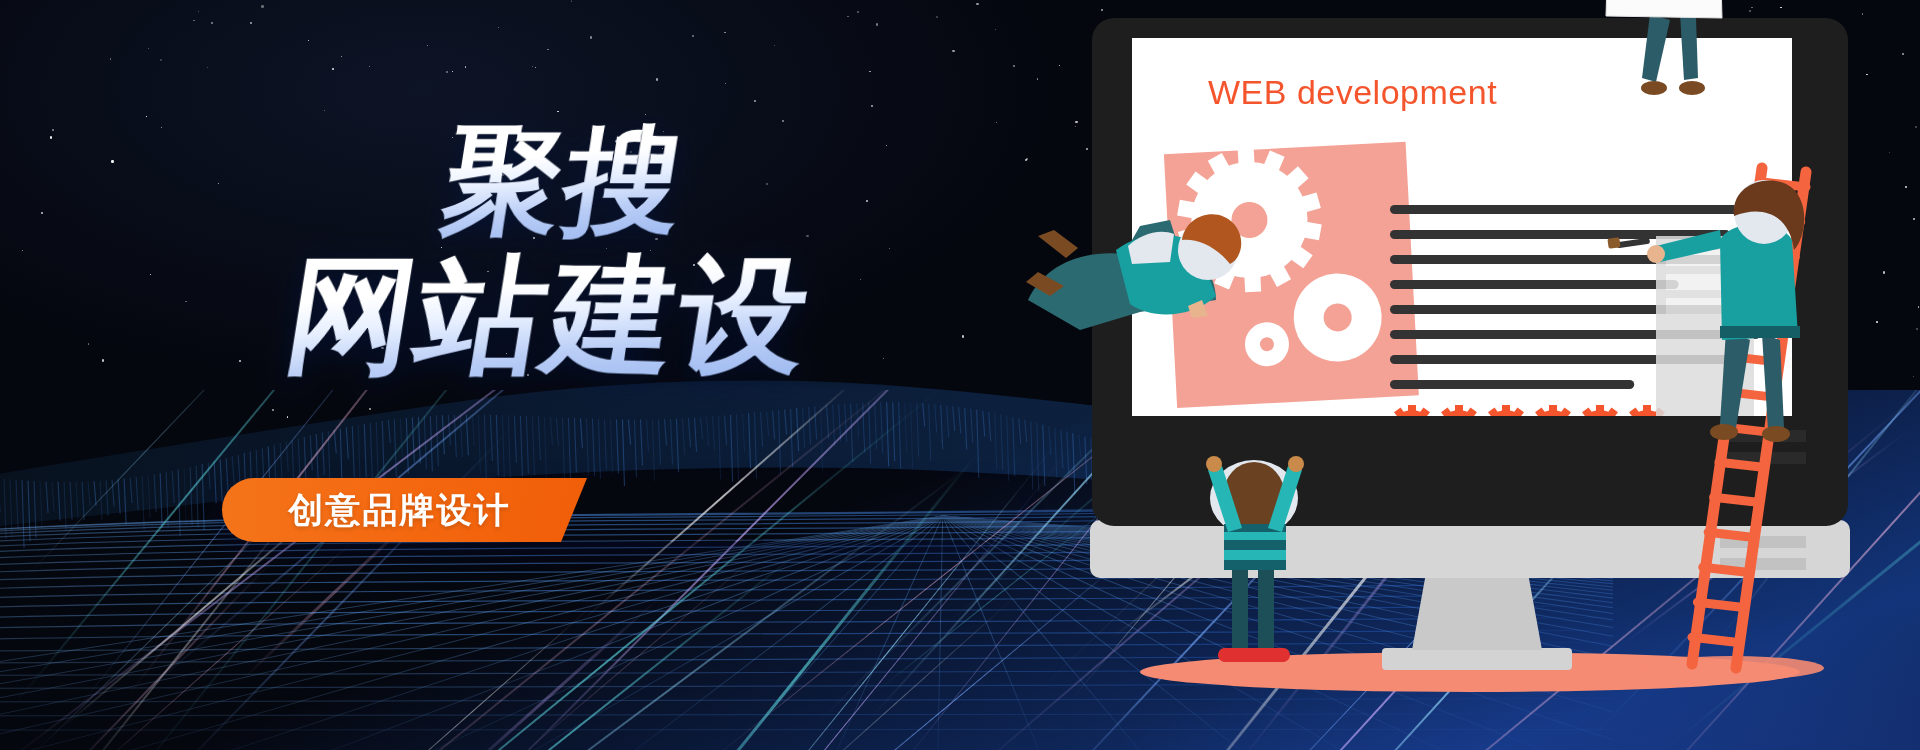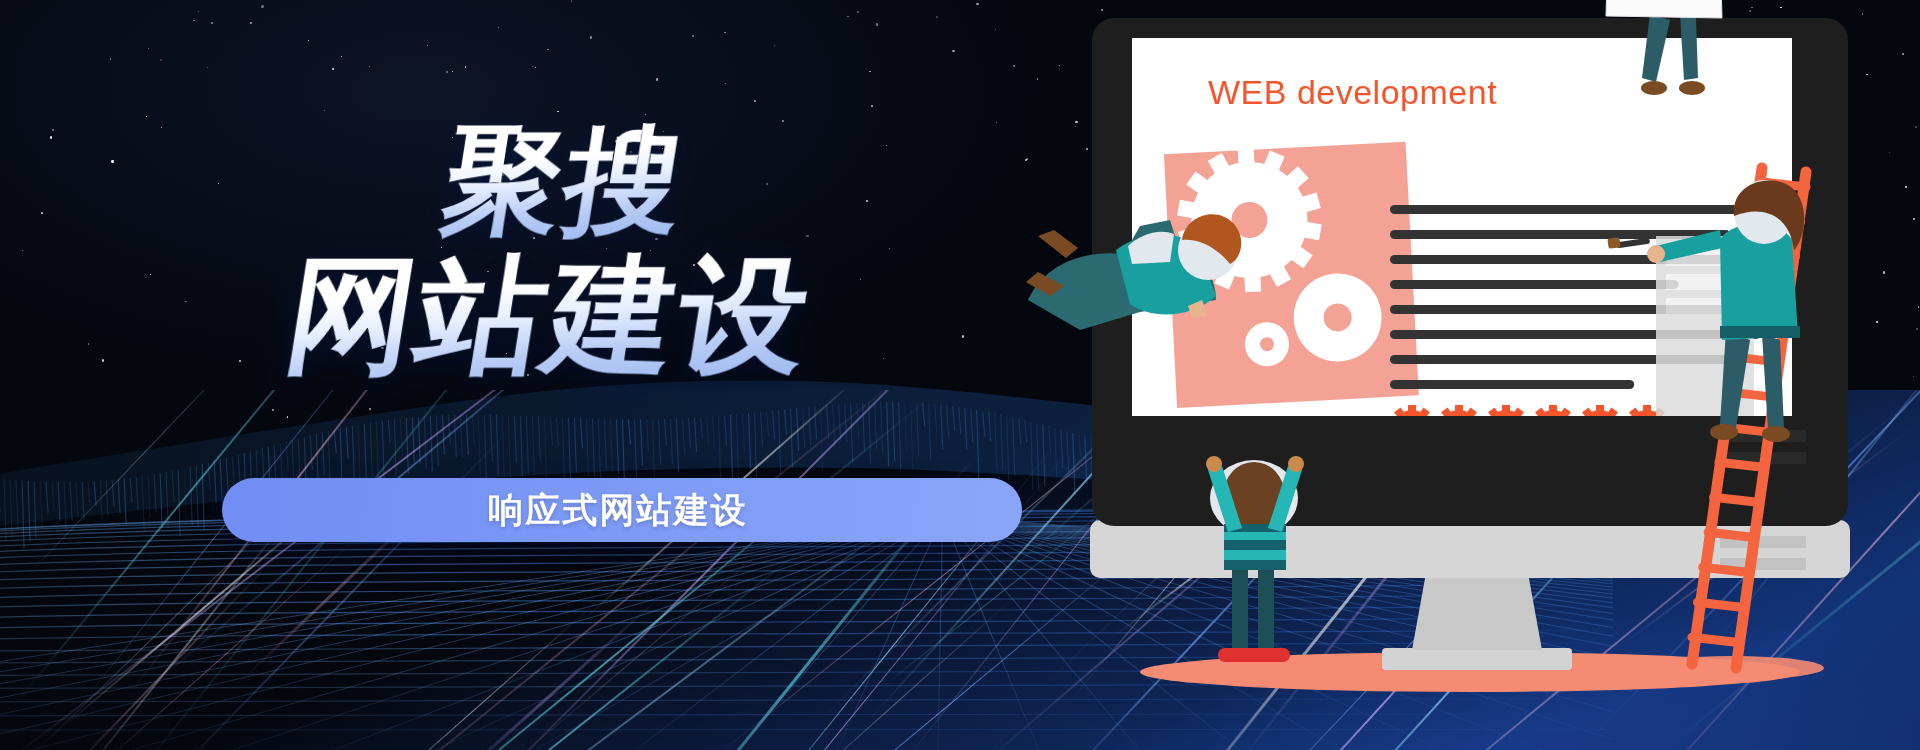--- a/index.html
+++ b/index.html
@@ -748,22 +748,22 @@
       <div class="streak" style="width: 863.268px; height: 2.24613px; left: 9.71322%; top: 72.6856%; background: linear-gradient(90deg, rgba(255, 255, 255, 0) 0%, rgba(90, 210, 220, 0.85) 48%, rgba(255, 255, 255, 0) 100%); transform: rotate(-39.3deg); opacity: 0.79;"></div>
     </div>
 
   <div class="copy">
 
     <div class="title-line" id="title-1">聚搜</div>
 
     <div class="title-line" id="title-2">网站建设</div>
 
     <div class="tag-pill">
-      <div class="pill-right">
-        <span class="pill-text">响应式网站建设</span>
+      <div class="pill-left">
+        <span class="pill-text">创意品牌设计</span>
       </div>
     </div>
 
   </div>
 
   <div class="illus">
     <svg viewBox="0 0 900 750">
       <defs>
         <clipPath id="screenClip">
             <rect x="112" y="38" width="660" height="378"></rect>

